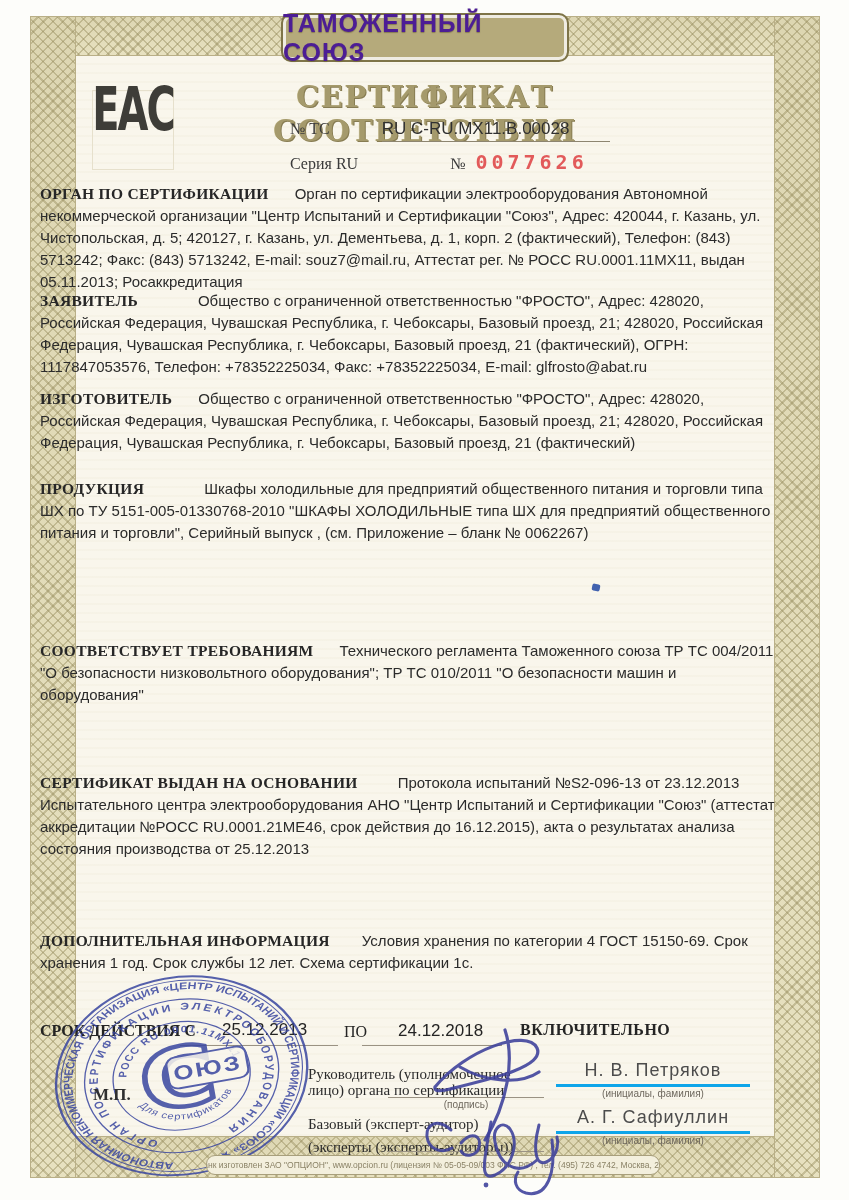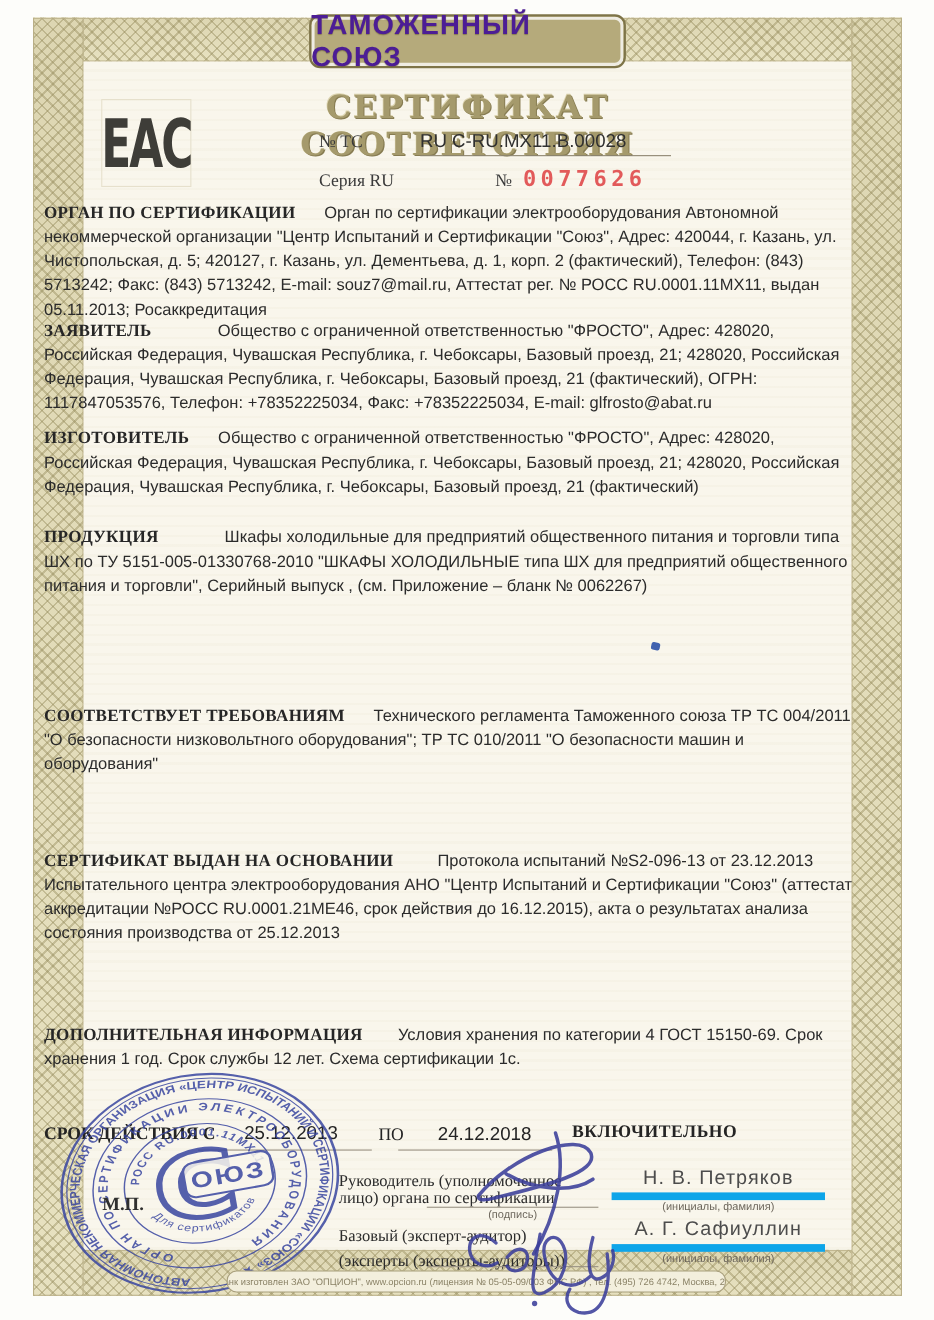--- a/index.html
+++ b/index.html
@@ -22,21 +22,21 @@
   .union-box{position:absolute;z-index:5;left:281px;top:13px;width:284px;height:45px;
     background:#b5aa7b;border:2px solid #7e7448;border-radius:10px;
     box-shadow:inset 0 0 0 3px rgba(255,255,255,.78);
     display:flex;align-items:center;justify-content:center;
     color:#4c1d95;font-weight:bold;font-size:25px;letter-spacing:1px;
     text-shadow:0 1px 1px rgba(110,100,60,.65);}
   .doc-title{position:absolute;z-index:5;left:190px;top:80px;width:470px;text-align:center;
     font-family:"DejaVu Serif",serif;font-weight:bold;font-size:29px;letter-spacing:1.5px;
     color:#a59a6c;text-shadow:1px 1px 0 #877c52, -0.5px -0.5px 0 #ddd5b2;}
   .eac{position:absolute;z-index:5;left:92px;top:90px;width:80px;height:78px;
-    display:flex;align-items:center;justify-content:center;border:1px solid #e6e0cc;}
+    display:flex;justify-content:center;border:1px solid #e6e0cc;}
   .eac span{font-family:"DejaVu Sans",sans-serif;font-weight:bold;font-size:42px;color:#3e3d38;
     letter-spacing:-2px;transform:scale(.95,1.45);display:inline-block;}
   .no-row{position:absolute;z-index:5;left:290px;top:119px;font-size:16px;}
   .no-label{font-family:"Liberation Serif",serif;color:#3a3a3a;margin-right:12px;}
   .no-value{display:inline-block;width:228px;font-size:17px;color:#303030;border-bottom:1.5px solid #8d8570;padding-bottom:2px;margin-left:40px;}
   .ser-row{position:absolute;z-index:5;left:290px;top:150px;font-size:16px;}
   .ser-label{font-family:"Liberation Serif",serif;color:#3a3a3a;margin-right:92px;}
   .ser-no{font-family:"Liberation Serif",serif;color:#3a3a3a;margin-right:10px;}
   .serial{font-family:"DejaVu Sans Mono",monospace;font-weight:bold;font-size:20px;
     color:#e25a5a;letter-spacing:4px;}
@@ -66,21 +66,21 @@
   .role1{top:1066px;}
   .role2a{top:1116px;}
   .role2b{top:1139px;}
   .sigline{position:absolute;z-index:10;left:388px;width:156px;text-align:center;border-top:1px solid #9a9283;
     font-size:10px;color:#6d675c;padding-top:1px;}
   .sig1{top:1097px;}
   .sig2{top:1151px;}
   .namecol{position:absolute;z-index:10;left:556px;width:194px;text-align:center;}
   .nc1{top:1060px;}
   .nc2{top:1107px;}
-  .name{font-size:18px;color:#4c4c4c;padding-bottom:3px;border-bottom:7px solid #0ea5e9;letter-spacing:1px;}
+  .name{font-size:18px;color:#4c4c4c;padding-bottom:3px;border-bottom:3px solid #0ea5e9;letter-spacing:1px;}
   .init{font-size:10px;color:#6d675c;padding-top:1px;}
   
   .stamp{position:absolute;z-index:20;left:44px;top:948px;width:268px;height:268px;
     transform:rotate(-10deg) scale(1,.78);transform-origin:50% 40%;opacity:.85;pointer-events:none;}
   .sigs{position:absolute;z-index:30;left:365px;top:1012px;width:235px;height:188px;pointer-events:none;}
   .inkdot{position:absolute;z-index:15;left:592px;top:584px;width:8px;height:7px;
     background:#2d52a8;border-radius:2px;transform:rotate(12deg);opacity:.9;}
   
   .imprint{position:absolute;z-index:25;left:206px;top:1155px;width:452px;height:18px;
     border:1px solid #a89f7c;border-radius:9px;background:#f3efdd;

